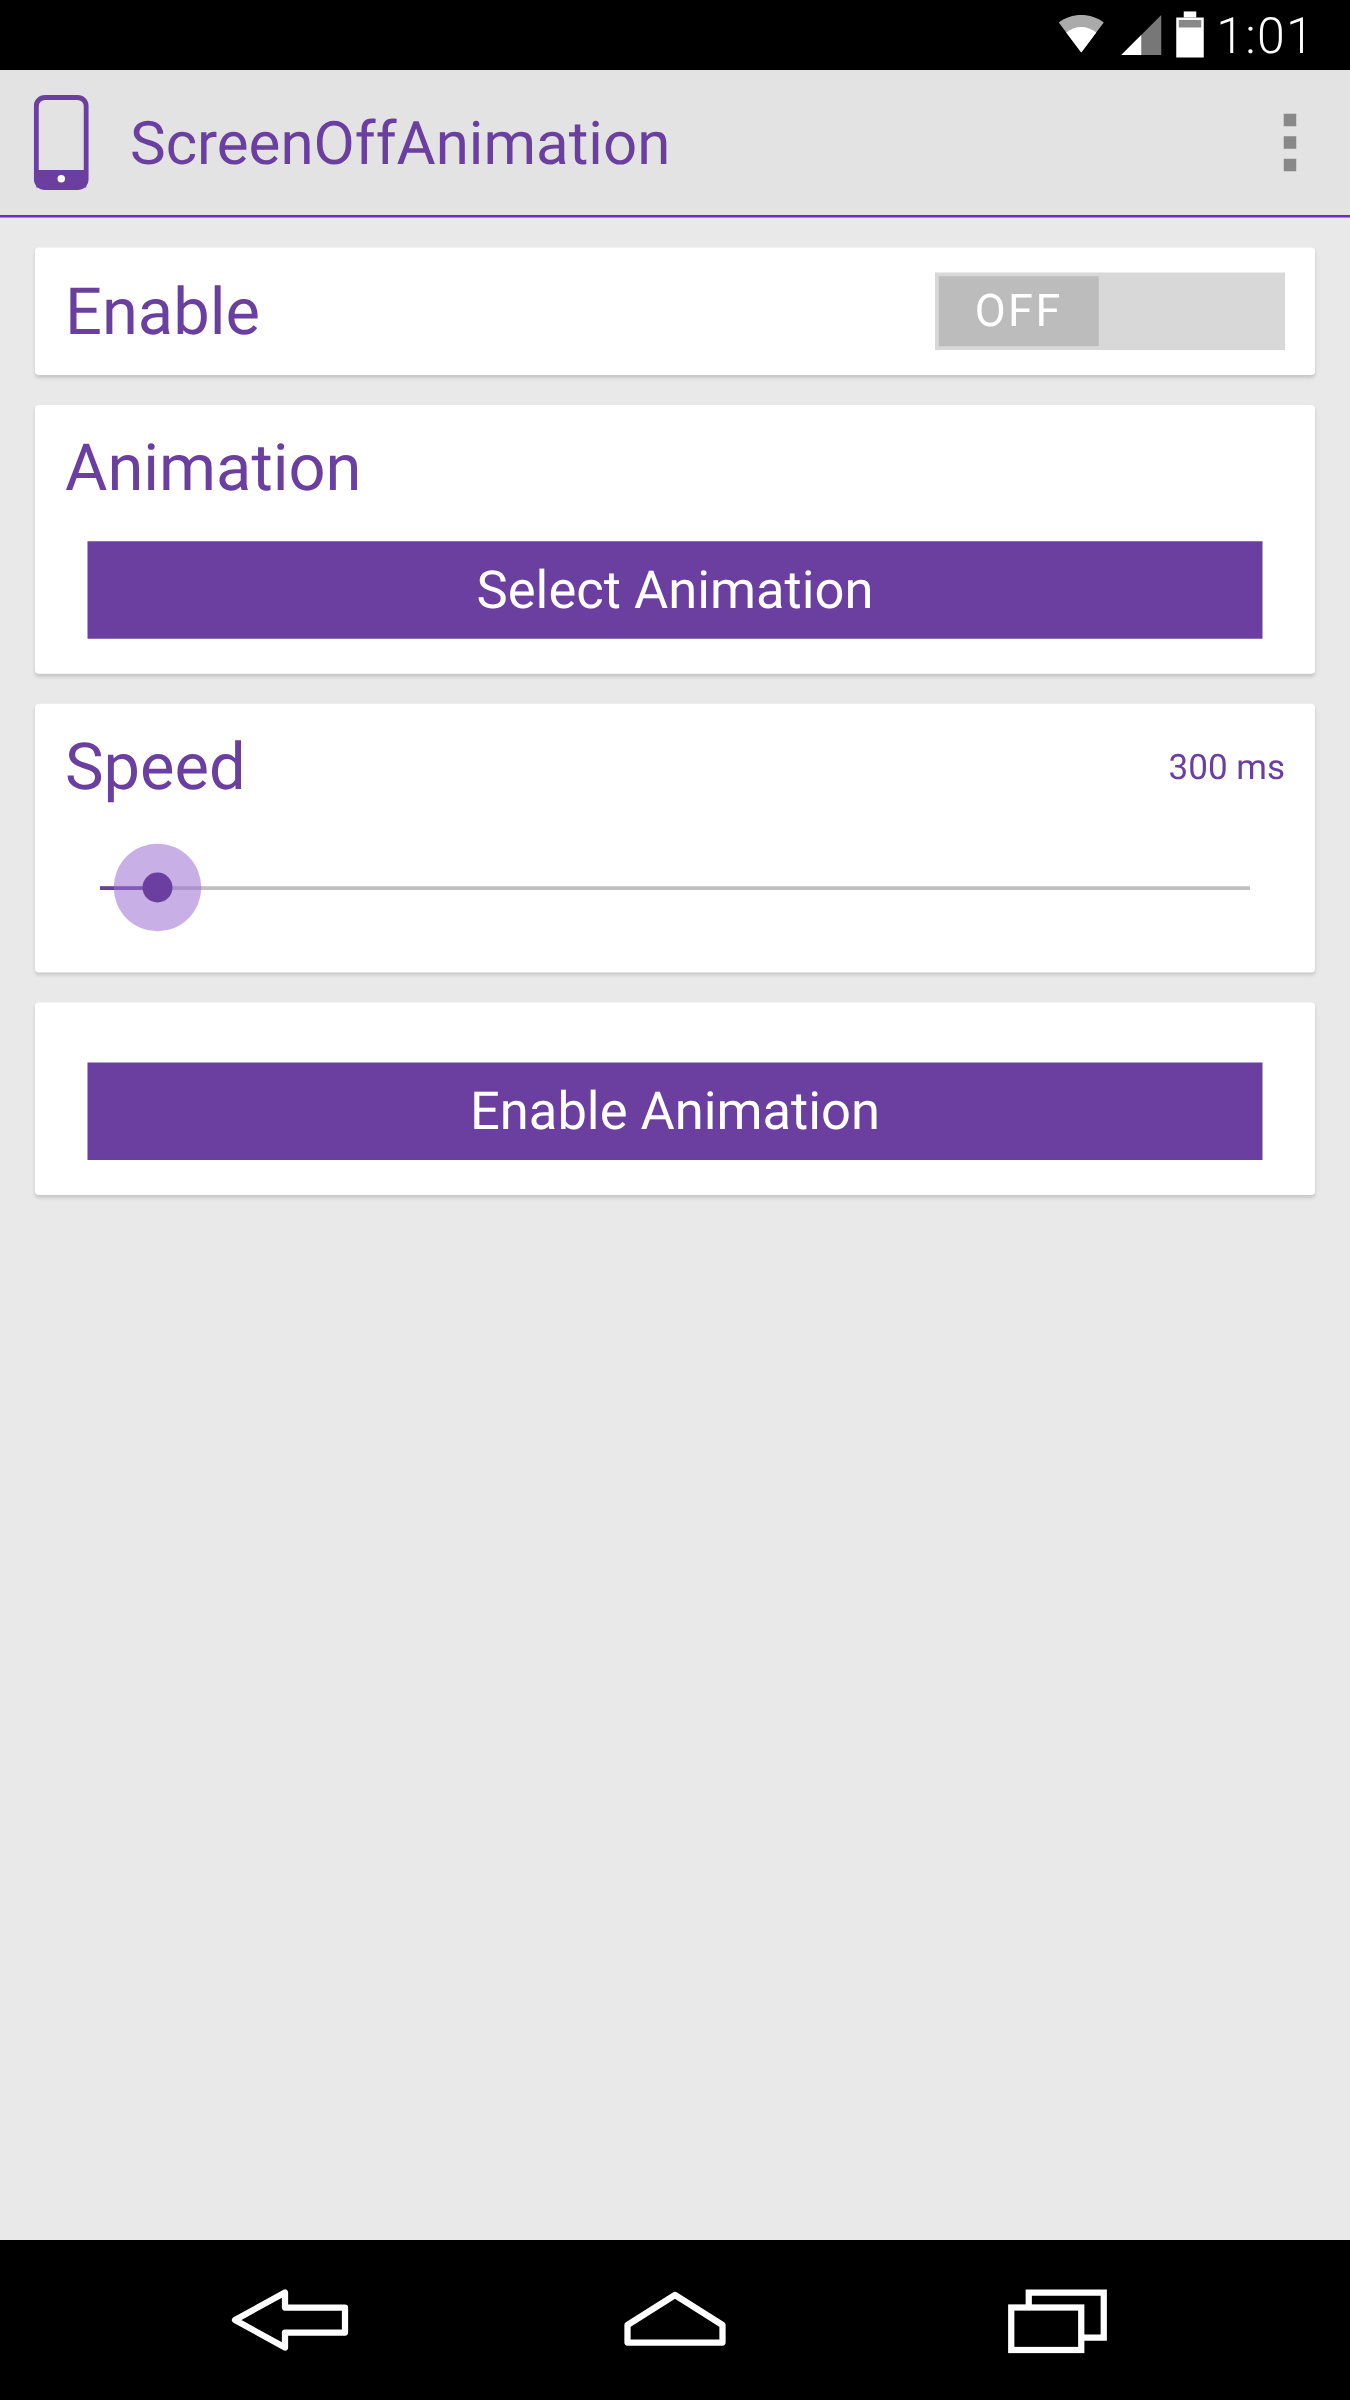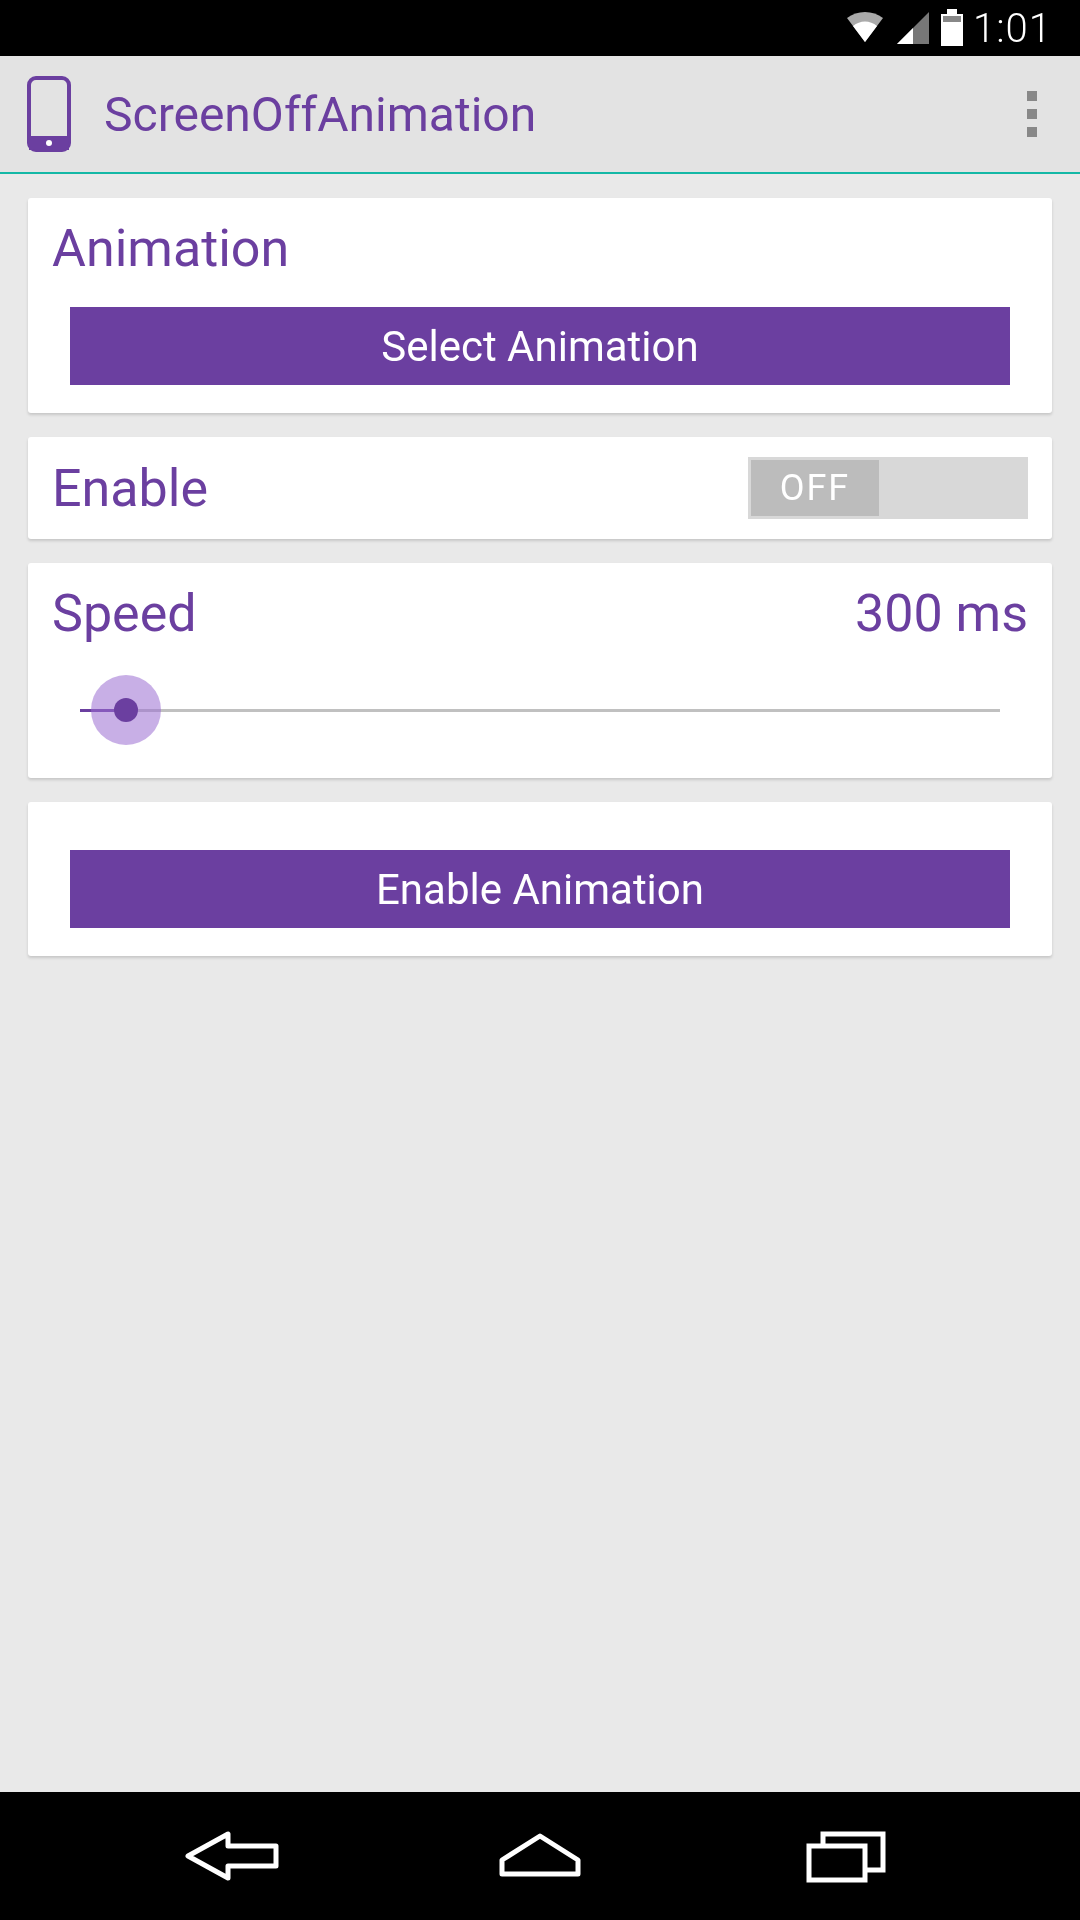--- a/index.html
+++ b/index.html
@@ -35,21 +35,21 @@
   }
   .app-area {
     background: #e9e9e9;
     height: calc(1920px - 56px - 128px);
     display: flex;
     flex-direction: column;
   }
   .action-bar {
     height: 118px;
     background: #e3e3e3;
-    border-bottom: 2px solid #14b8a6;
+    border-bottom: 2px solid #6d28d9;
     display: flex;
     align-items: center;
     padding: 0 24px;
   }
   .app-icon {
     width: 50px;
     height: 76px;
     margin-right: 30px;
     display: flex;
     align-items: center;
@@ -129,21 +129,21 @@
     font-weight: 400;
     height: 78px;
     display: flex;
     align-items: center;
     justify-content: center;
     margin: 28px 18px 0 18px;
     cursor: pointer;
   }
   .speed-value {
     color: #6b3fa0;
-    font-size: 52px;
+    font-size: 28px;
     font-weight: 400;
   }
   .slider-container {
     margin: 36px 28px 10px 28px;
     position: relative;
     height: 60px;
     display: flex;
     align-items: center;
   }
   .slider-track {
@@ -237,39 +237,39 @@
     <div class="app-title">ScreenOffAnimation</div>
     <div class="overflow-menu">
       <div class="overflow-dot"></div>
       <div class="overflow-dot"></div>
       <div class="overflow-dot"></div>
     </div>
   </div>
 
   <div class="content">
 
-    <div class="card">
-      <div class="card-title">Animation</div>
-      <div class="big-button">
-        <span>Select Animation</span>
-      </div>
-    </div>
-
     <div class="card" style="padding-bottom:20px;">
       <div class="card-row">
         <div class="card-title">Enable</div>
         <div class="toggle">
           <div class="toggle-thumb">
             <span class="toggle-label">OFF</span>
           </div>
         </div>
       </div>
     </div>
 
     <div class="card">
+      <div class="card-title">Animation</div>
+      <div class="big-button">
+        <span>Select Animation</span>
+      </div>
+    </div>
+
+    <div class="card">
       <div class="card-row">
         <div class="card-title">Speed</div>
         <div class="speed-value">300 ms</div>
       </div>
       <div class="slider-container">
         <div class="slider-track">
           <div class="slider-fill"></div>
         </div>
         <div class="slider-thumb-halo"></div>
         <div class="slider-thumb"></div>

